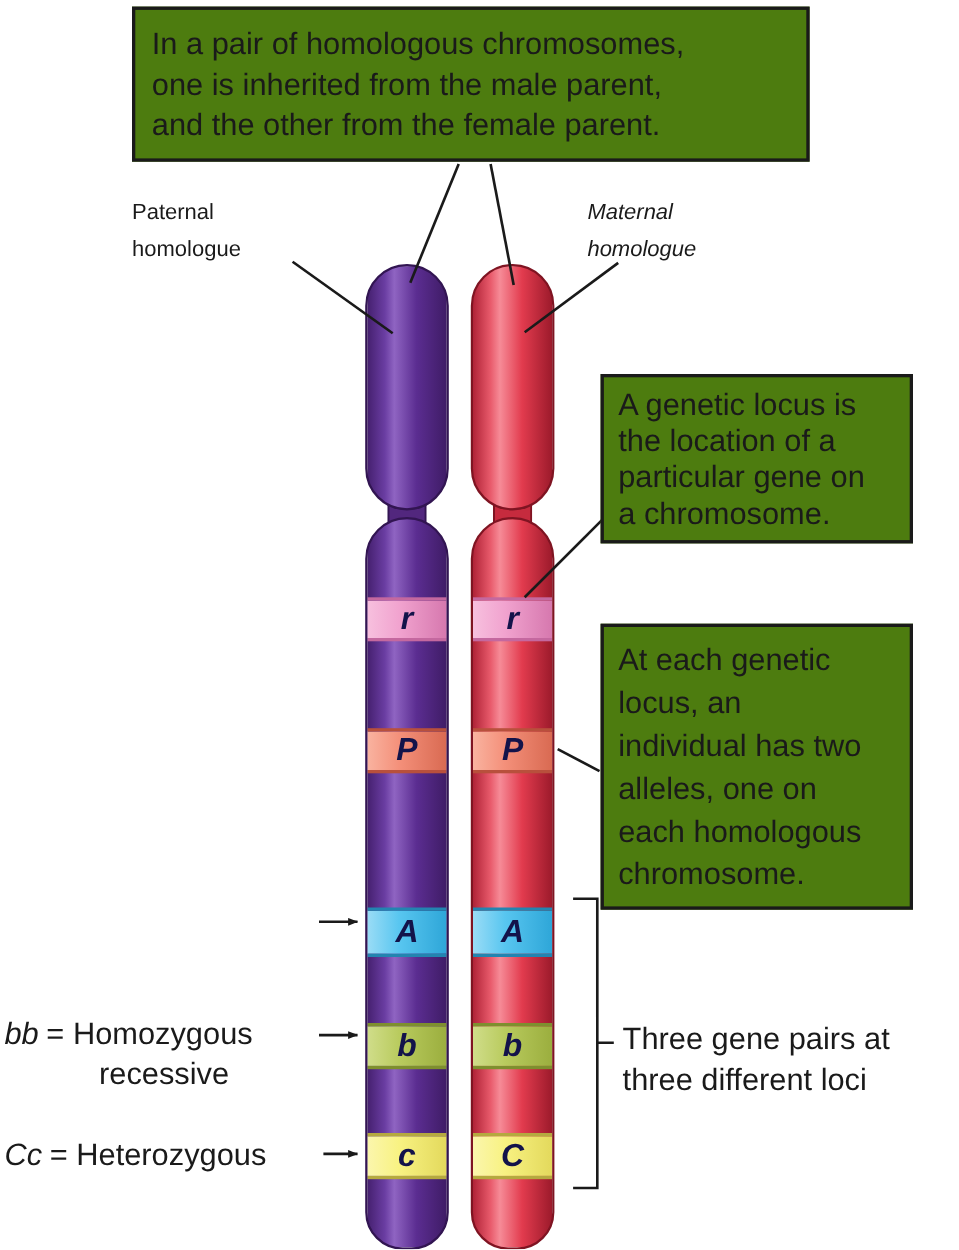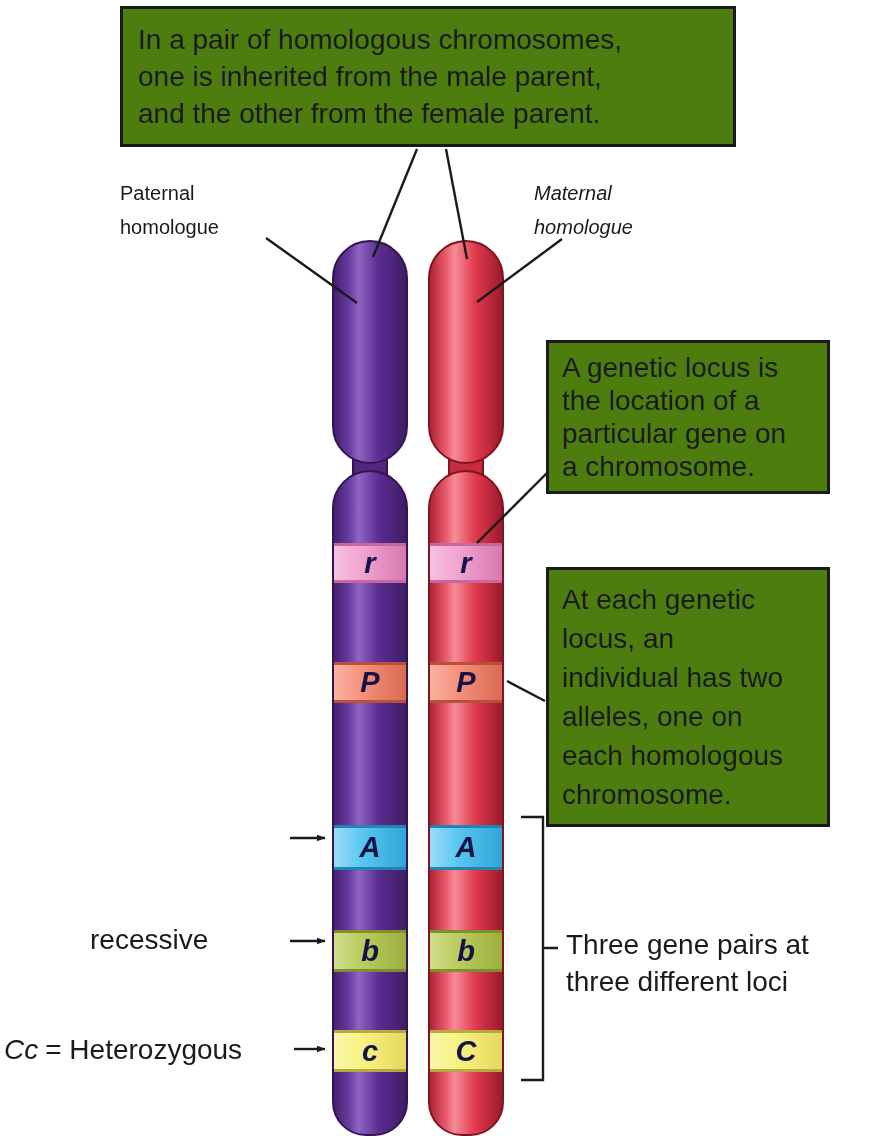--- a/index.html
+++ b/index.html
@@ -124,20 +124,23 @@
       <div class="band band-b">
         <span class="allele">b</span>
       </div>
       <div class="band band-c">
         <span class="allele">C</span>
       </div>
     </div>
   </div>
 
   <div class="legend-item" id="legend-1">
+    <div class="legend-line1">
+      <span class="sym">bb</span><span>= Homozygous</span>
+    </div>
     <div class="legend-line2">recessive</div>
   </div>
   <div class="legend-item" id="legend-2">
     <div class="legend-line1">
       <span class="sym">Cc</span><span>= Heterozygous</span>
     </div>
     <div class="legend-line2"></div>
   </div>
 
   <div class="pre" id="bracket-label">Three gene pairs at

